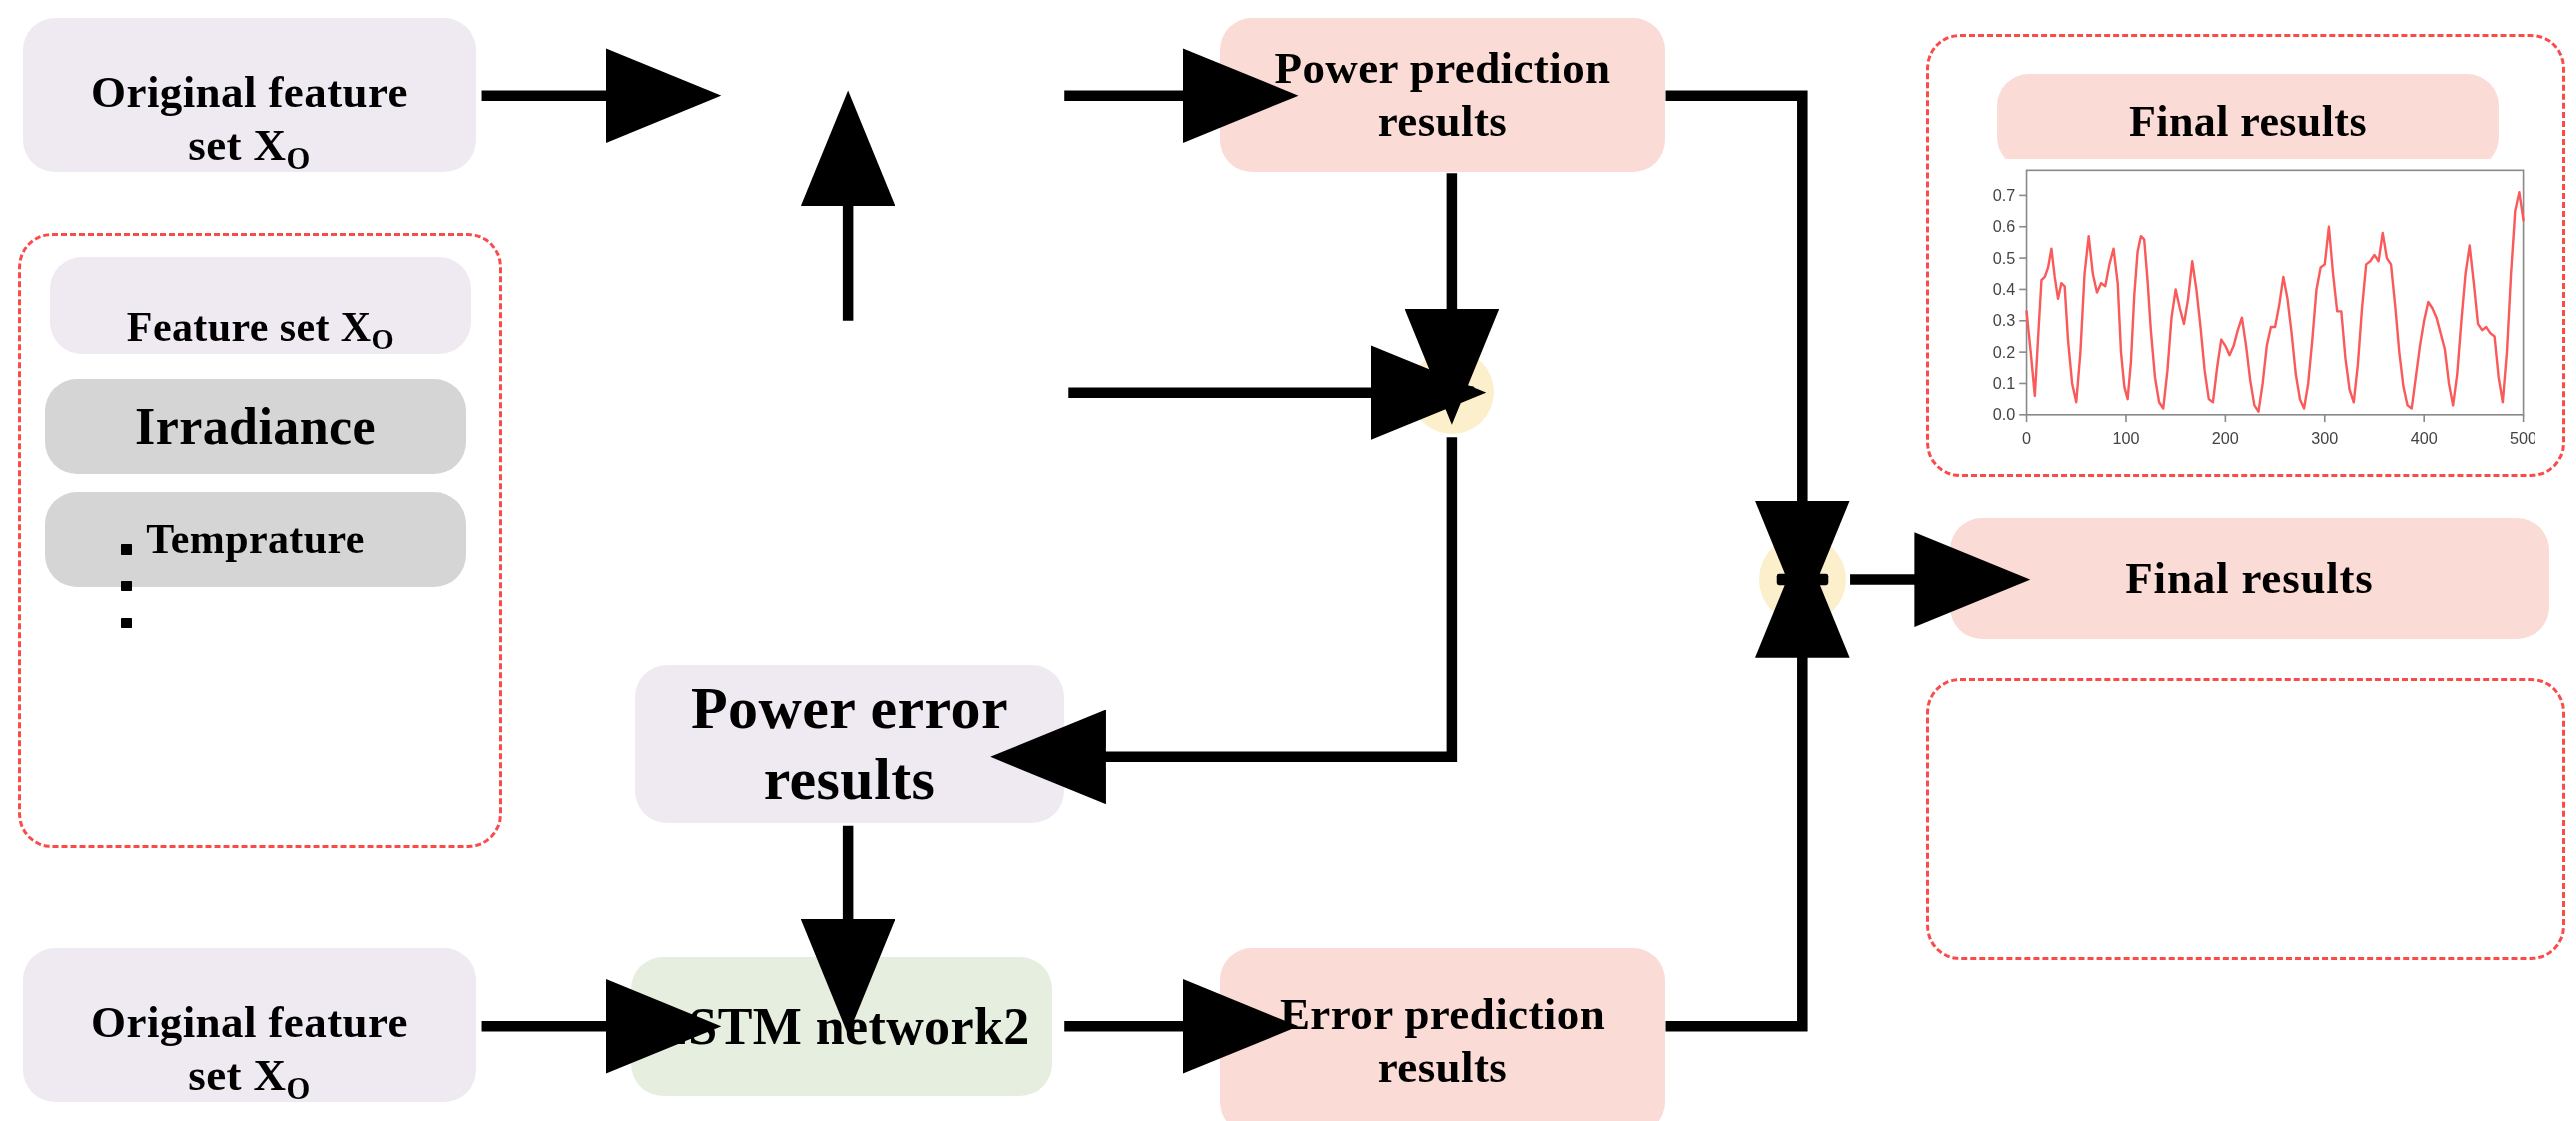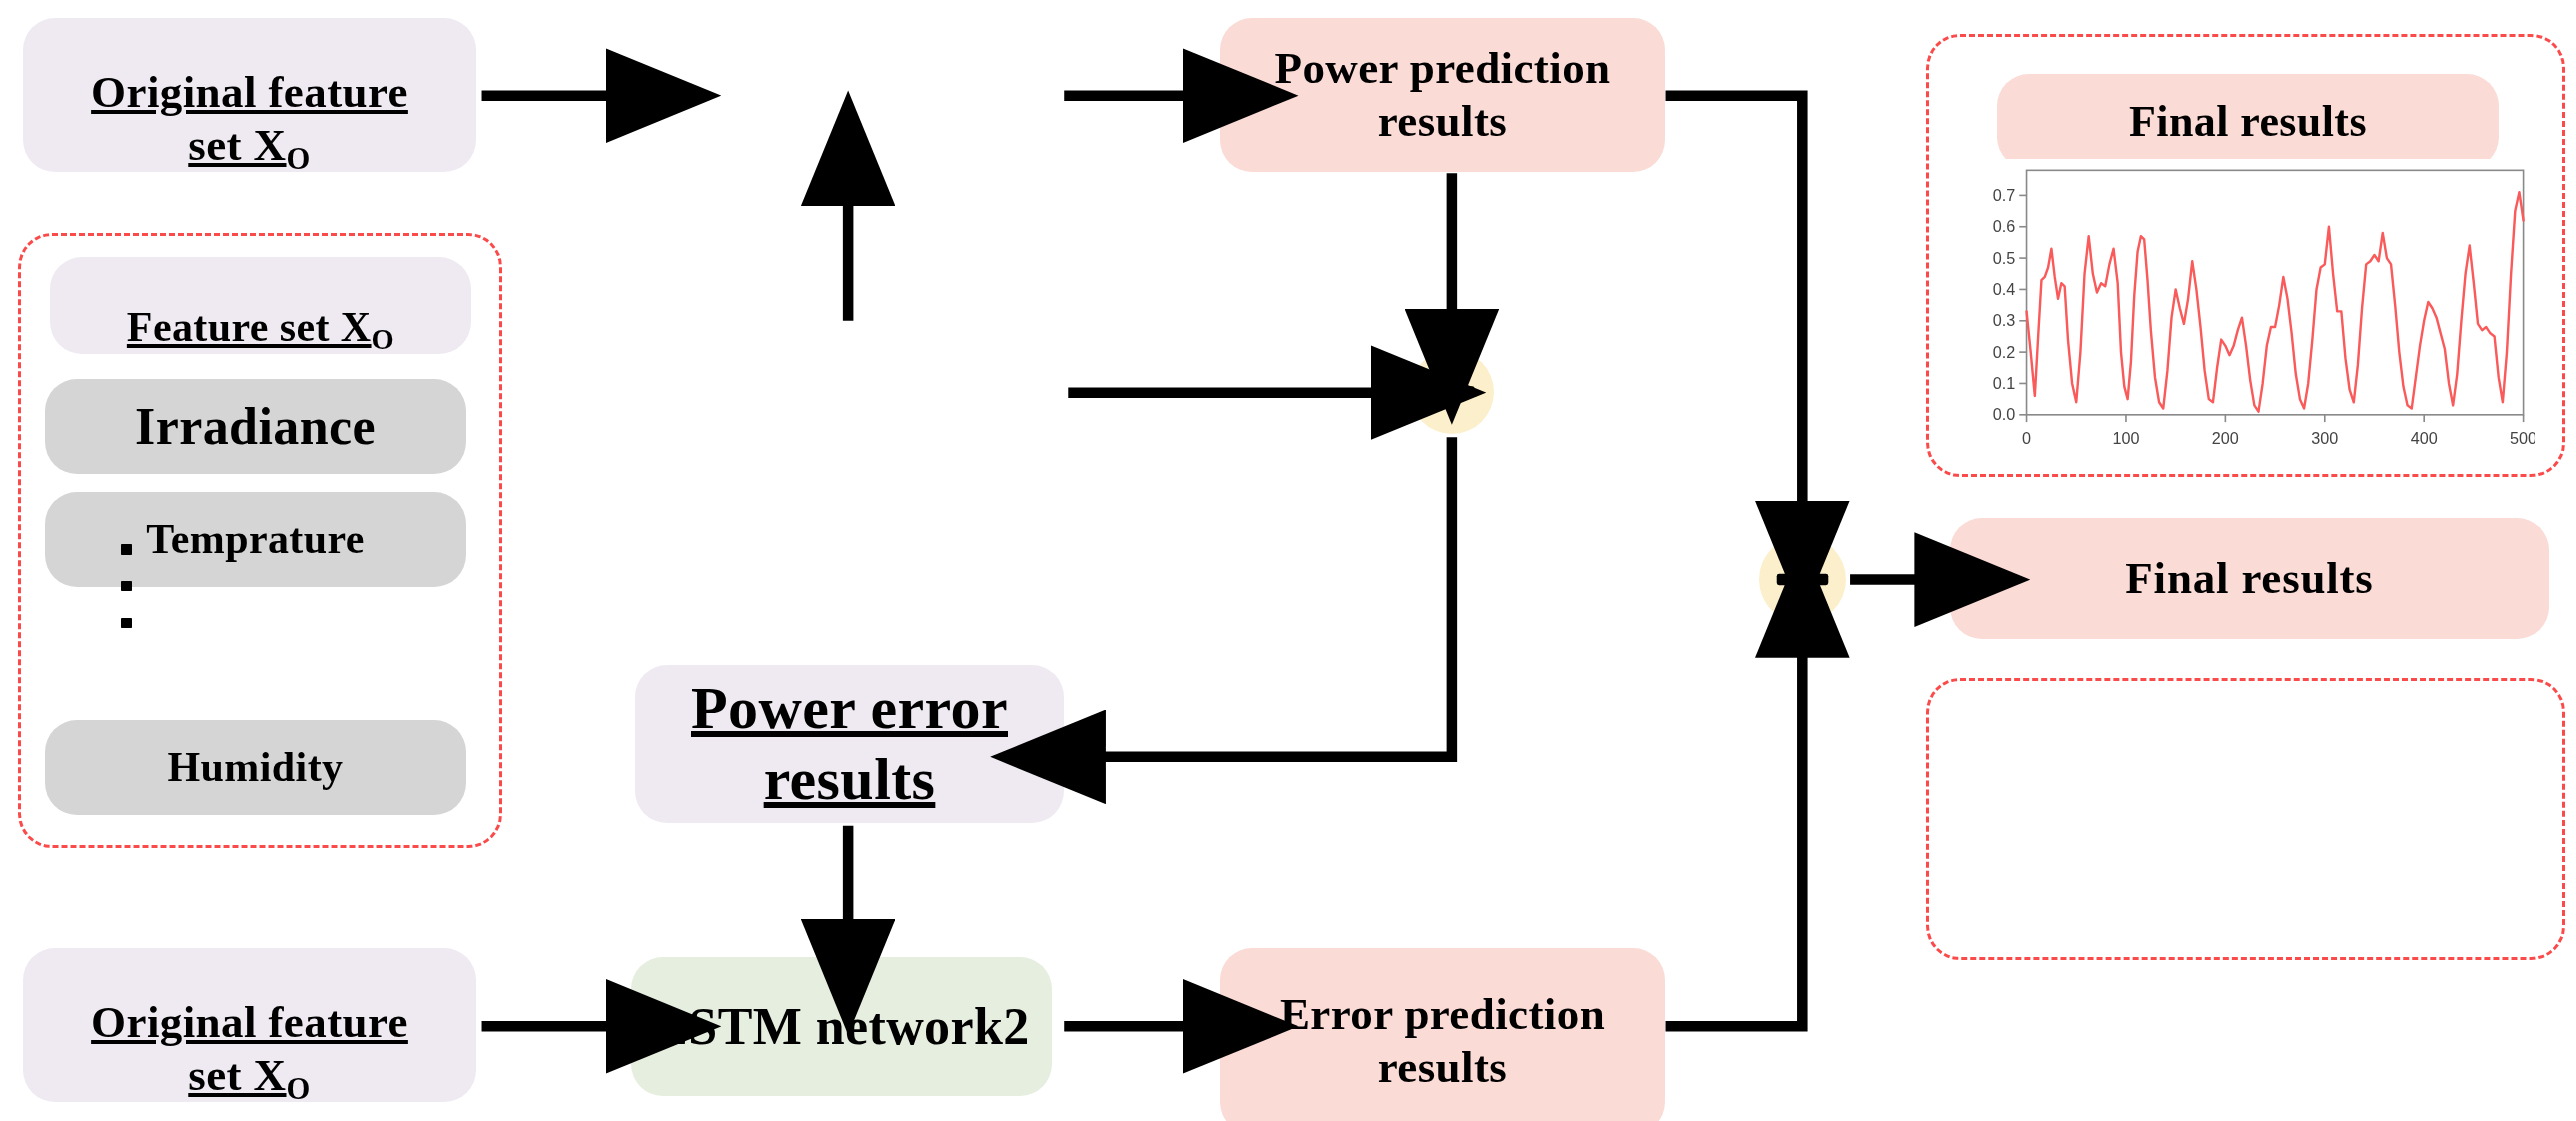--- a/index.html
+++ b/index.html
@@ -22,21 +22,21 @@
     align-items: center;
     justify-content: center;
     text-align: center;
     font-weight: bold;
     color: #000000;
     line-height: 1.18;
     border-radius: 32px;
     white-space: pre-line;
     letter-spacing: 0.4px;
   }
-  .lav  { background: #efeaf2; text-decoration: underline; }
+  .lav  { background: #efeaf2; }
   .grey { background: #d5d5d5; }
   .grn  { background: #e6eedf; }
   .pink { background: #fadbd6; }
 
   .dashbox {
     position: absolute;
     box-sizing: border-box;
     border: 3.2px dashed #fb4a4a;
     border-radius: 34px;
     background: transparent;
@@ -111,21 +111,20 @@
   <div class="node grey" style="left:45px; top:379px; width:421px; height:95px; font-size:52px;">Irradiance</div>
 
   <div class="node grey" style="left:45px; top:492px; width:421px; height:95px; font-size:42px;">Temprature</div>
 
   <div class="dots" style="left:121px; top:544px; width:10.5px; height:84px;">
     <span></span>
       <span></span>
       <span></span>
   </div>
 
-  <div class="node grey" style="left:45px; top:720px; width:421px; height:95px; font-size:42px;">Humidity</div>
 
   <div class="node lav" style="left:23px; top:948px; width:453px; height:154px; font-size:45px;">
     <span>
       <span>Original feature
 set X</span><span class="sub">O</span>
     </span>
   </div>
 
 
 

